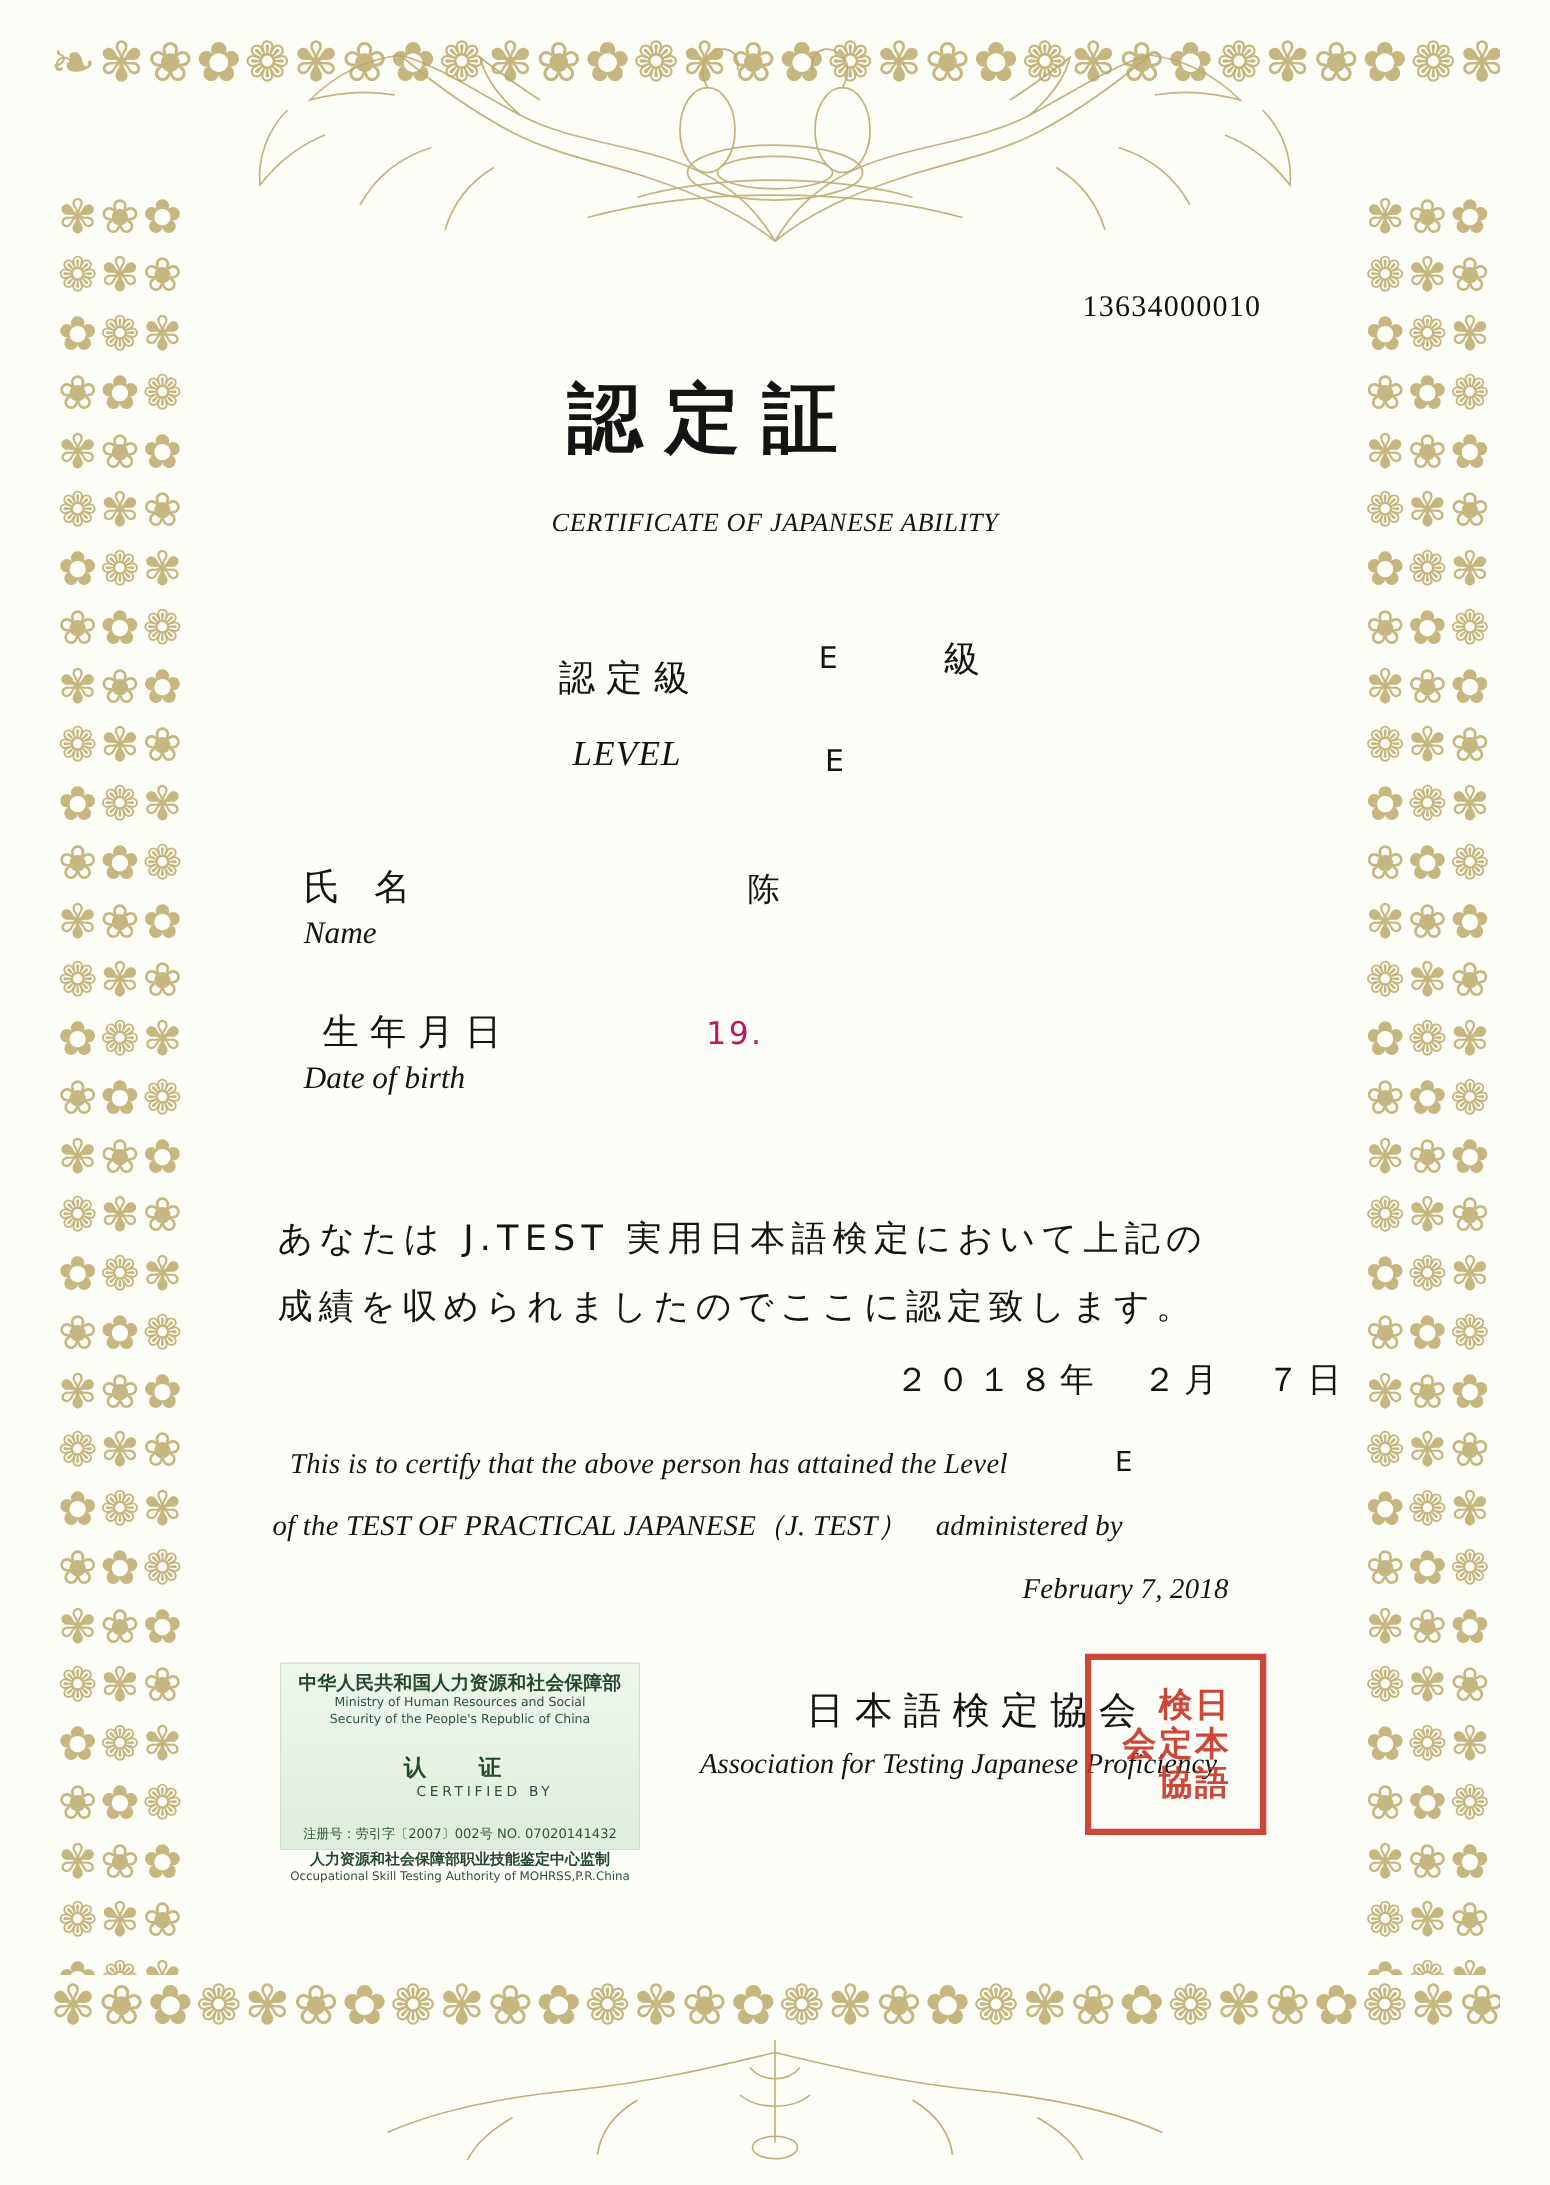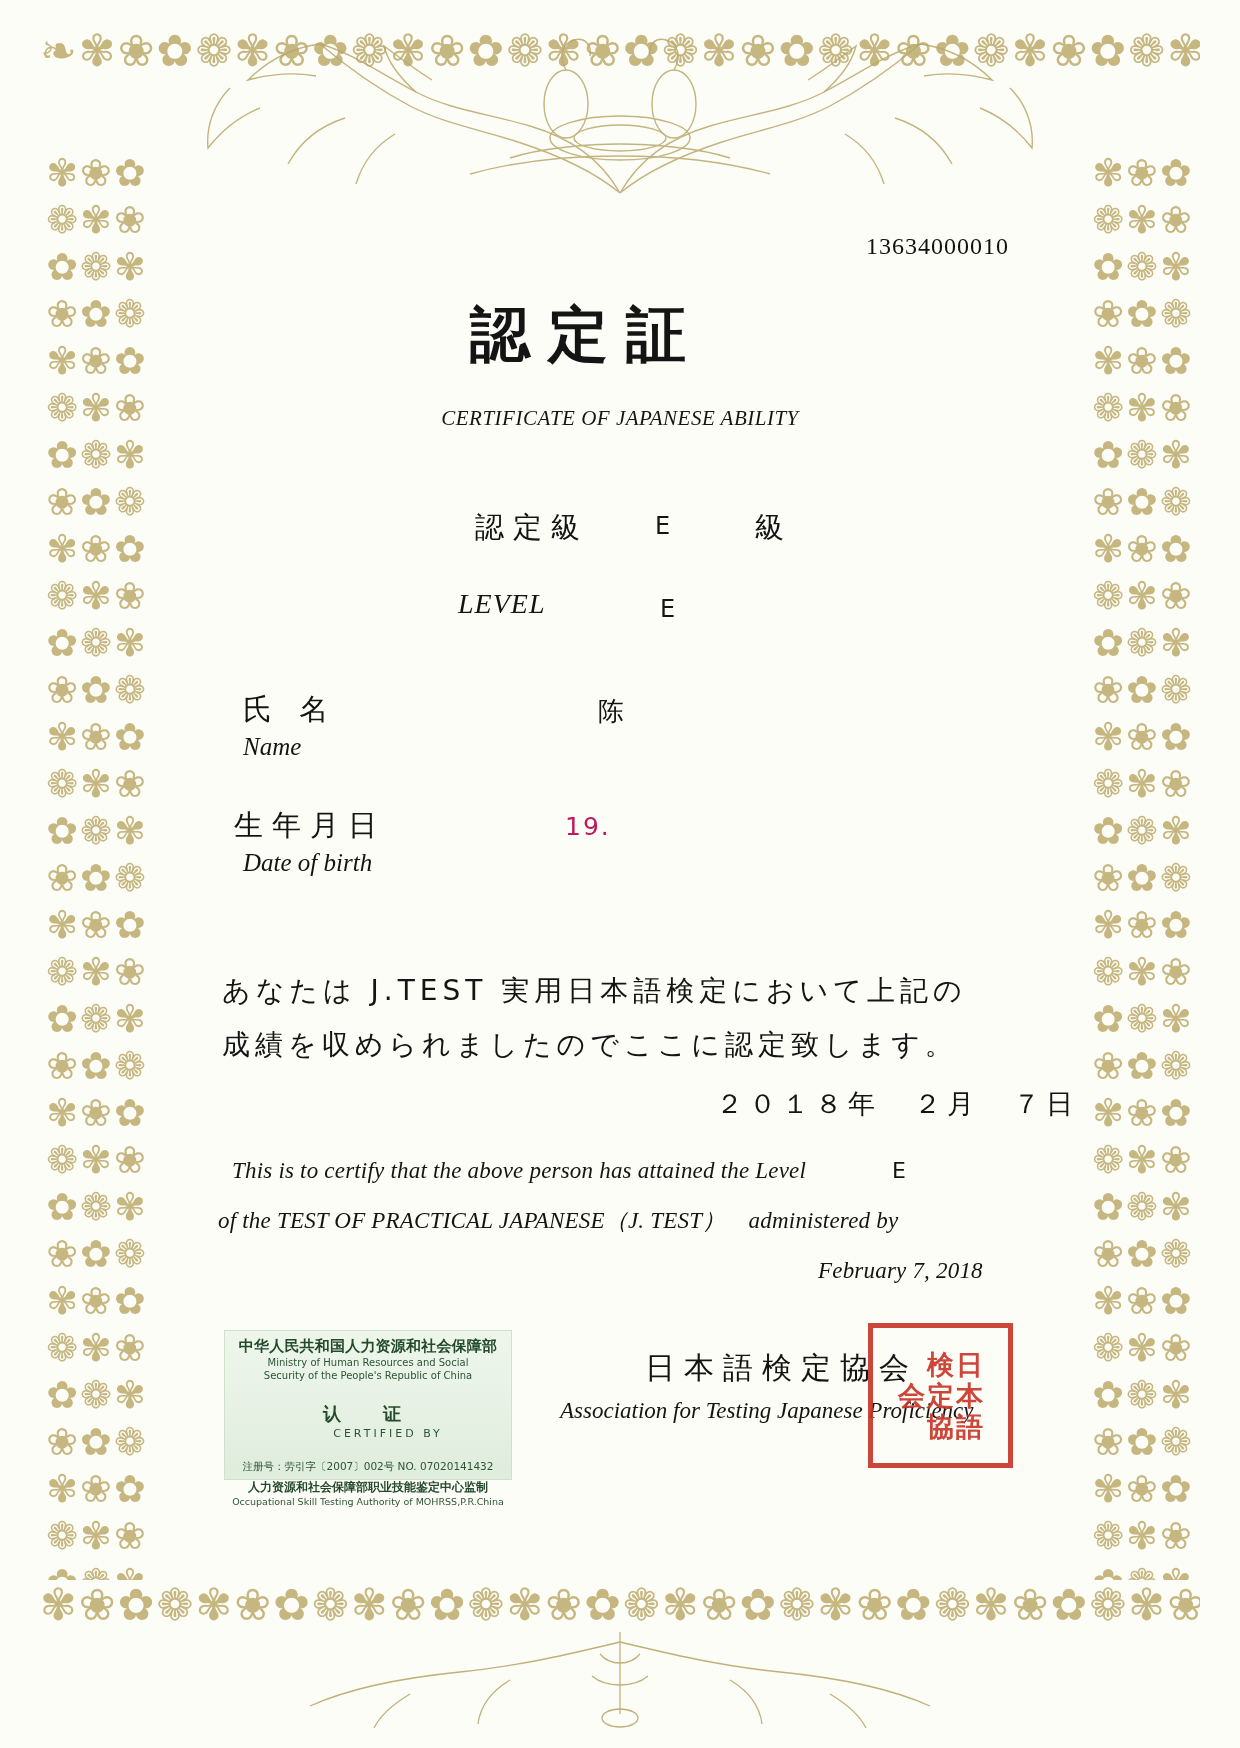--- a/index.html
+++ b/index.html
@@ -124,21 +124,20 @@
     position: absolute;
     top: 295px;
     left: 0; width: 1124px;
     text-align: center;
     font-size: 60px;
     letter-spacing: 18px;
     font-weight: bold;
     text-indent: 18px;
     color: #141414;
     font-family: "DejaVu Sans", sans-serif;
-    margin-left: 16px;
   }
 
   #title-en {
     position: absolute;
     top: 406px;
     left: 0; width: 1240px;
     text-align: center;
     font-size: 21px;
     font-style: italic;
     letter-spacing: .5px;
@@ -158,31 +157,31 @@
     font-style: italic;
     color: #141414;
   }
   .row-value {
     position: absolute;
     font-size: 25px;
     color: #141414;
     font-family: "DejaVu Sans", sans-serif;
   }
 
-  #level-label-jp { top: 508px; left: 447px; margin-left: 28px; }
+  #level-label-jp { top: 523px; left: 447px; }
   #level-value-jp { top: 512px; left: 655px; font-size: 24px; letter-spacing: 1px; }
   #level-kyu      { top: 508px; left: 755px; font-size: 29px; font-family: "DejaVu Sans", sans-serif; letter-spacing: 0; }
   #level-label-en { top: 588px; left: 458px; font-size: 28px; letter-spacing: 1px;}
   #level-value-en { top: 595px; left: 660px; font-size: 24px; }
 
   #name-label-jp  { top: 690px; left: 243px; }
   #name-label-en  { top: 733px; left: 243px; }
   #name-value     { top: 694px; left: 598px; font-size: 26px; }
 
-  #dob-label-jp   { top: 806px; left: 234px; text-align: right; }
+  #dob-label-jp   { top: 806px; left: 258px; text-align: right; }
   #dob-label-en   { top: 849px; left: 243px; }
   #dob-value      { top: 812px; left: 565px; font-size: 25px; letter-spacing: 2px; color:#be185d; }
 
   #body-jp-1 {
     position: absolute;
     top: 972px; left: 222px;
     font-size: 28px;
     letter-spacing: 5px;
     font-family: "DejaVu Sans", sans-serif;
     color: #141414;

